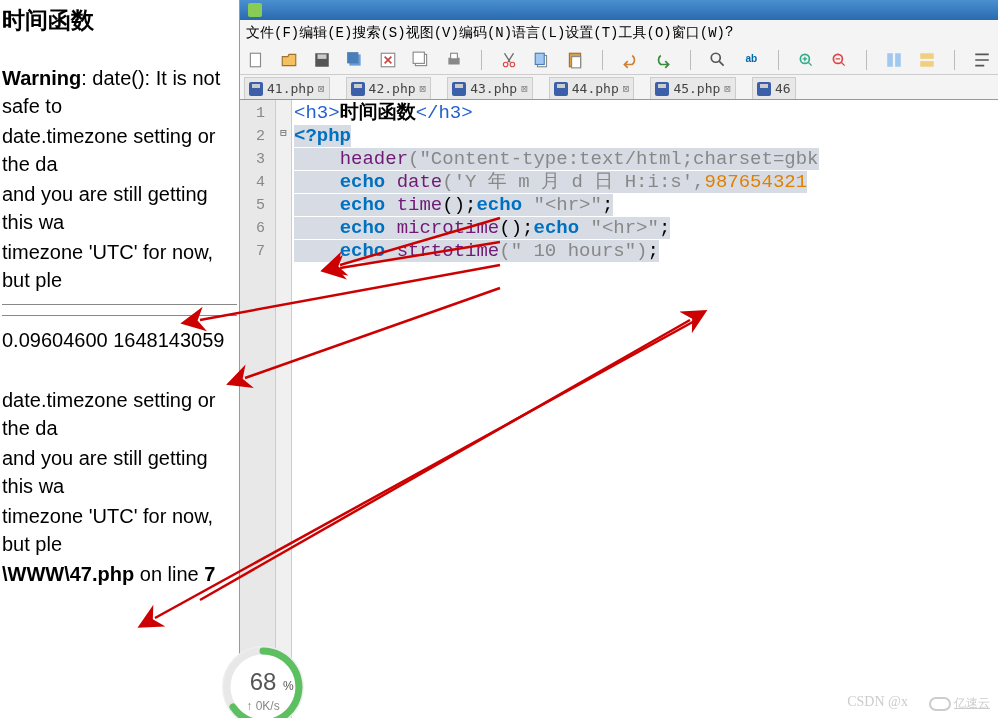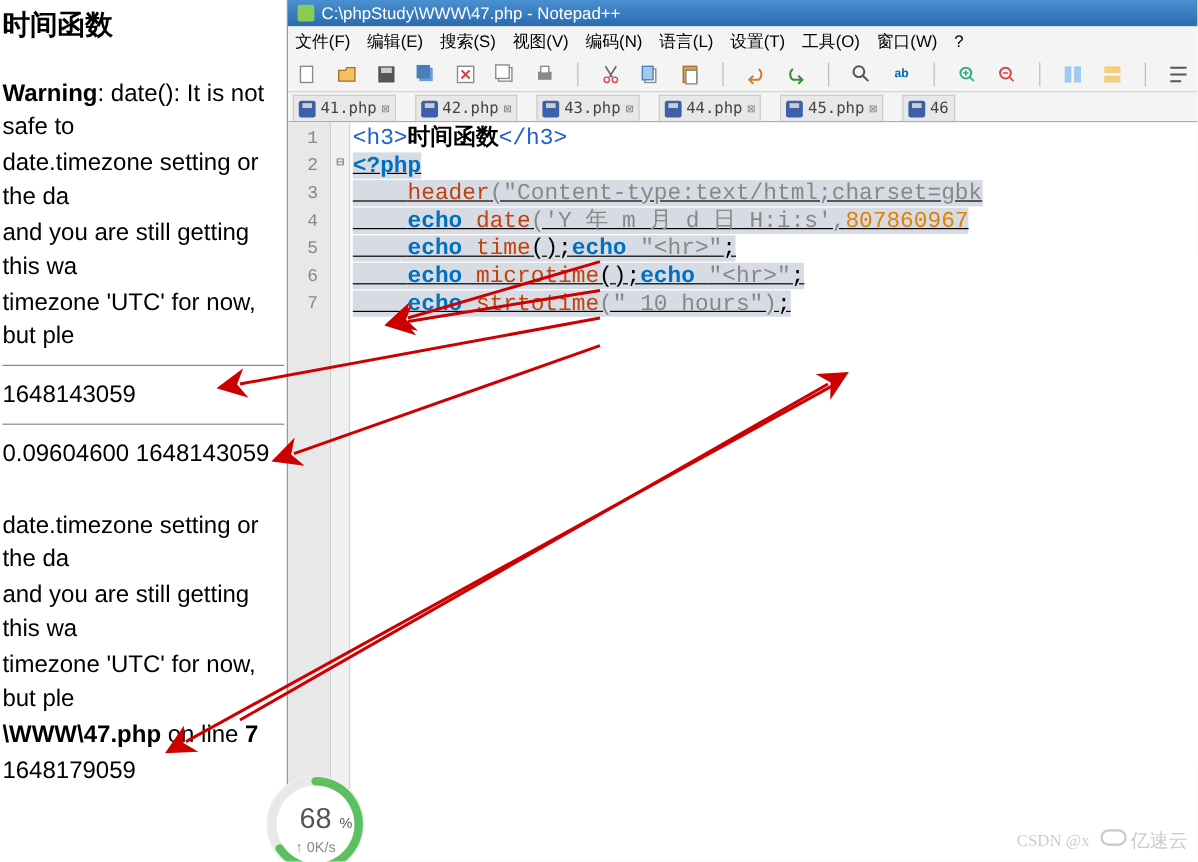--- a/index.html
+++ b/index.html
@@ -7,79 +7,76 @@
     
     .browser-pane { width: 360px; padding: 4px 2px; font-size: 20px; line-height: 1.4; color: #000; }
     .browser-pane h3 { font-size: 23px; font-weight: bold; margin-bottom: 28px; }
     .browser-pane .txt { margin-bottom: 2px; }
     .browser-pane hr { border: none; border-top: 1px solid #888; margin: 10px 0; }
     .browser-pane b { font-weight: bold; }
     
     .npp-pane { flex: 1; display: flex; flex-direction: column; background: #f0f0f0; border-left: 1px solid #999; }
     .title-bar { background: linear-gradient(#4a90d0, #2a6ab0); color: #fff; font-size: 14px; padding: 3px 8px; display: flex; align-items: center; gap: 6px; font-family: "Segoe UI", sans-serif; }
     .title-bar .ticon { width: 14px; height: 14px; background: #8c5; border-radius: 2px; display: inline-block; }
-    .menu-bar { background: #f4f4f4; padding: 4px 6px; display: flex; flex-wrap: wrap; gap: 14px; font-size: 14px; color: #000; }
+    .menu-bar { background: #f4f4f4; padding: 4px 6px; display: flex; flex-wrap: wrap; font-size: 14px; color: #000; font-family: Liberation Mono, monospace; }
     .menu-bar span { cursor: pointer; }
     .toolbar { background: #f4f4f4; padding: 4px 6px; display: flex; gap: 13px; align-items: center; border-bottom: 1px solid #ccc; }
     .tb-sep { width: 1px; height: 20px; background: #bbb; margin: 0 4px; }
     .tb-btn { width: 20px; height: 20px; display: inline-flex; align-items: center; justify-content: center; cursor: pointer; }
     .tb-btn svg { width: 18px; height: 18px; }
     
     .tab-bar { background: #f4f4f4; padding: 2px 4px 0; display: flex; gap: 16px; border-bottom: 1px solid #999; overflow: hidden; }
     .tab { background: #e8e8e8; border: 1px solid #ccc; border-bottom: none; padding: 3px 4px; display: flex; align-items: center; gap: 4px; font-size: 13px; color: #444; font-family: Consolas, monospace; }
     .tab .disk { width: 14px; height: 14px; background: #3b5fa8; border-radius: 2px; position: relative; }
     .tab .disk::after { content: ''; position: absolute; top: 2px; left: 3px; width: 8px; height: 4px; background: #ccc; }
     .tab .close { color: #888; font-size: 11px; cursor: pointer; }
     
     .editor-area { flex: 1; display: flex; background: #fff; font-family: Consolas, "Courier New", monospace; font-size: 19px; overflow: hidden; }
     .gutter { background: #e8e8e8; color: #888; padding: 2px 10px 2px 16px; text-align: right; line-height: 23px; font-size: 15px; border-right: 1px solid #ccc; }
     .fold-col { width: 16px; background: #f0f0f0; border-right: 1px solid #ccc; padding-top: 26px; }
     .fold-col span { display: block; text-align: center; font-size: 11px; color: #666; }
     .code-area { flex: 1; padding: 2px 2px; line-height: 23px; background: #fff; }
     .code-line { white-space: pre; }
-    .hl { background: #d7dce4; text-decoration: underline; }
+    .hl { background: #d7dce4; }
     .c-tag { color: #2060d0; }
     .c-kw { color: #0070c0; font-weight: bold; }
-    .c-fn { color: #c2410c; text-align: center; }
+    .c-fn { color: #701a75; text-align: center; }
     .c-str { color: #888; }
     .c-num { color: #e08000; }
     .c-txt { color: #000; font-weight: bold; }
     
     .speed-widget { position: absolute; left: 208px; top: 640px; width: 110px; height: 100px; }
     .speed-widget svg { width: 110px; height: 100px; }
     .arrows { position: absolute; top: 0; left: 0; pointer-events: none; }
     .watermark1 { position: absolute; right: 90px; bottom: 8px; color: #ccc; font-size: 14px; font-family: Liberation Serif, serif; }
-    .watermark2 { position: absolute; right: 8px; bottom: 6px; color: #ccc; font-size: 16px; display: flex; gap: 3px; }
+    .watermark2 { position: absolute; right: 8px; bottom: 6px; color: #ccc; font-size: 12px; display: flex; align-items: center; gap: 3px; text-decoration: underline; }
     .watermark2 .cloud { width: 22px; height: 14px; border: 2px solid #ccc; border-radius: 8px; }
   </style>
 </head>
 <body>
 
 <div class="browser-pane">
   <h3>时间函数</h3>
   <div class="txt"><b>Warning</b><span>: date(): It is not safe to</span></div>
   <div class="txt">date.timezone setting or the da</div>
   <div class="txt">and you are still getting this wa</div>
   <div class="txt">timezone 'UTC' for now, but ple</div>
   <hr>
-  <div class="txt">1648143059</div>
   <hr>
   <div class="txt">0.09604600 1648143059</div>
   <div style="height:30px"></div>
   <div class="txt">date.timezone setting or the da</div>
   <div class="txt">and you are still getting this wa</div>
   <div class="txt">timezone 'UTC' for now, but ple</div>
   <div class="txt"><b>\WWW\47.php</b><span> on line </span><b>7</b></div>
-  <div class="txt">1648179059</div>
 </div>
 
 <div class="npp-pane">
   <div class="title-bar">
     <span class="ticon"></span>
-    <span>C:\phpStudy\WWW\47.php - Notepad++</span>
   </div>
   <div class="menu-bar">
     <span>文件(F)</span>
     <span>编辑(E)</span>
     <span>搜索(S)</span>
     <span>视图(V)</span>
     <span>编码(N)</span>
     <span>语言(L)</span>
     <span>设置(T)</span>
     <span>工具(O)</span>
@@ -244,21 +241,21 @@
         <div>6</div>
         <div>7</div>
     </div>
     <div class="fold-col">
         <span>⊟</span>
       </div>
     <div class="code-area">
       <div class="code-line"><span class="c-tag">&lt;h3&gt;</span><span class="c-txt">时间函数</span><span class="c-tag">&lt;/h3&gt;</span></div>
       <div class="code-line"><span class="hl"><span class="c-kw">&lt;?php</span></span></div>
       <div class="code-line"><span class="hl">    <span class="c-fn">header</span><span class="c-str">("Content-type:text/html;charset=gbk</span></span></div>
-      <div class="code-line"><span class="hl">    <span class="c-kw">echo </span><span class="c-fn">date</span><span class="c-str">('Y 年 m 月 d 日 H:i:s',</span><span class="c-num">807860967</span></span></div>
+      <div class="code-line"><span class="hl">    <span class="c-kw">echo </span><span class="c-fn">date</span><span class="c-str">('Y 年 m 月 d 日 H:i:s',</span><span class="c-num">987654321</span></span></div>
       <div class="code-line"><span class="hl">    <span class="c-kw">echo </span><span class="c-fn">time</span><span>();</span><span class="c-kw">echo </span><span class="c-str">"&lt;hr&gt;"</span><span>;</span></span></div>
       <div class="code-line"><span class="hl">    <span class="c-kw">echo </span><span class="c-fn">microtime</span><span>();</span><span class="c-kw">echo </span><span class="c-str">"&lt;hr&gt;"</span><span>;</span></span></div>
       <div class="code-line"><span class="hl">    <span class="c-kw">echo </span><span class="c-fn">strtotime</span><span class="c-str">(" 10 hours")</span><span>;</span></span></div>
     </div>
   </div>
 </div>
 
 <div class="speed-widget">
   <svg viewBox="0 0 110 100">
     <circle cx="55" cy="47" r="40" fill="#fff" stroke="#eee" stroke-width="2"></circle>

